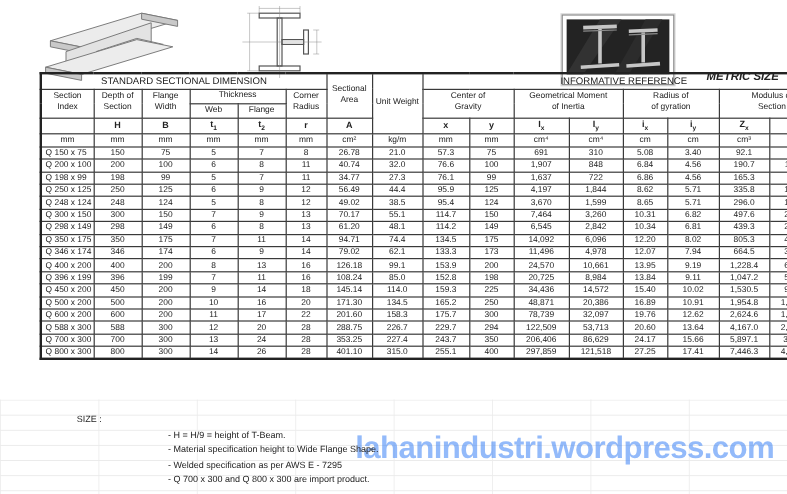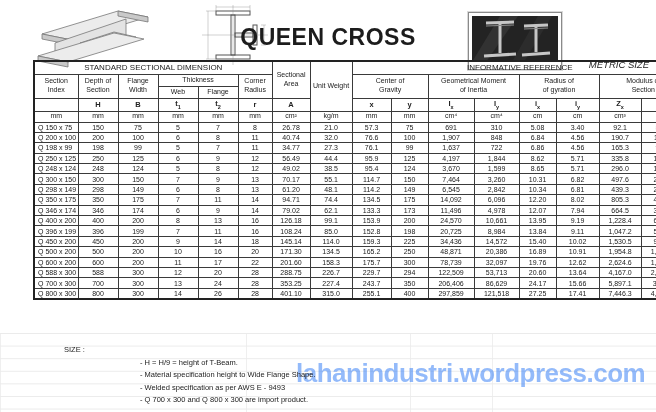--- a/index.html
+++ b/index.html
@@ -8,21 +8,21 @@
 
   
   .header { position:absolute; top:0; left:0; width:656px; height:72px; }
   .iso-drawing { position:absolute; left:22px; top:6px; }
   .xsec-drawing { position:absolute; left:188px; top:3px; }
   .page-title { position:absolute; left:233px; top:24px; width:190px; text-align:center;
                 font-size:23px; font-weight:bold; letter-spacing:.5px; color:#1c1c1c; }
   .photo { position:absolute; left:468px; top:12px; background:#fff; border:1px solid #8a8a8a;
            padding:3px; box-shadow:0 0 0 1px #d9d9d9; }
   .metric-size { position:absolute; right:7px; top:59px; font-size:9.5px; font-style:italic;
-                 font-weight:normal; color:#222; }
+                 font-weight:bold; color:#222; }
 
   
   .table-wrap { position:absolute; top:60px; left:7px; width:644px;margin-left:26px; }
   table { width:644px; border-collapse:collapse; table-layout:fixed; }
   th, td { border:1px solid #3a3a3a; font-weight:normal; overflow:hidden; white-space:nowrap; }
   table { border:2px solid #222; }
   thead th { font-size:7px; text-align:center; line-height:1.25; color:#222; }
   .grp { font-size:8px; height:13px; }
   .h2l { height:12px; }
   .sym { font-size:7.5px; font-weight:bold; height:13px; }
@@ -75,21 +75,20 @@
       <line x1="18" y1="8" x2="28" y2="8"></line>
       <line x1="18" y1="56" x2="28" y2="56"></line>
       <line x1="45" y1="2" x2="45" y2="62"></line>
       <line x1="14" y1="32" x2="80" y2="32"></line>
       <line x1="73" y1="22" x2="78" y2="22"></line>
       <line x1="73" y1="42" x2="78" y2="42"></line>
       <line x1="76" y1="22" x2="76" y2="42"></line>
     </g>
   </svg>
 
-  <div class="page-title">QUEEN CROSS</div>
 
   <div class="photo">
     <svg width="86" height="46" viewBox="0 0 86 46">
       <rect x="0" y="0" width="86" height="46" fill="#232323"></rect>
       <polygon points="0,46 28,0 46,0 14,46" fill="#323232"></polygon>
       <polygon points="40,46 66,0 80,0 52,46" fill="#2c2c2c"></polygon>
       <g stroke="#c6c6c6" stroke-width="3" fill="none">
         <path d="M14,7 L42,6"></path>
         <path d="M28,8 L28,37"></path>
         <path d="M12,40 L44,38"></path>
@@ -521,18 +520,18 @@
         </tr>
       </tbody>
 </table>
 </div>
 
 <div class="notes">
   <div class="note-label">SIZE :</div>
   <div class="note-items">
     <div>- H = H/9 = height of T-Beam.</div>
     <div>- Material specification height to Wide Flange Shape.</div>
-    <div>- Welded specification as per AWS E - 9493</div>
+    <div>- Welded specification as per AWS E - 7295</div>
     <div>- Q 700 x 300 and Q 800 x 300 are import product.</div>
   </div>
 </div>
 
 <div class="watermark">lahanindustri.wordpress.com</div>
 
 </body></html>

